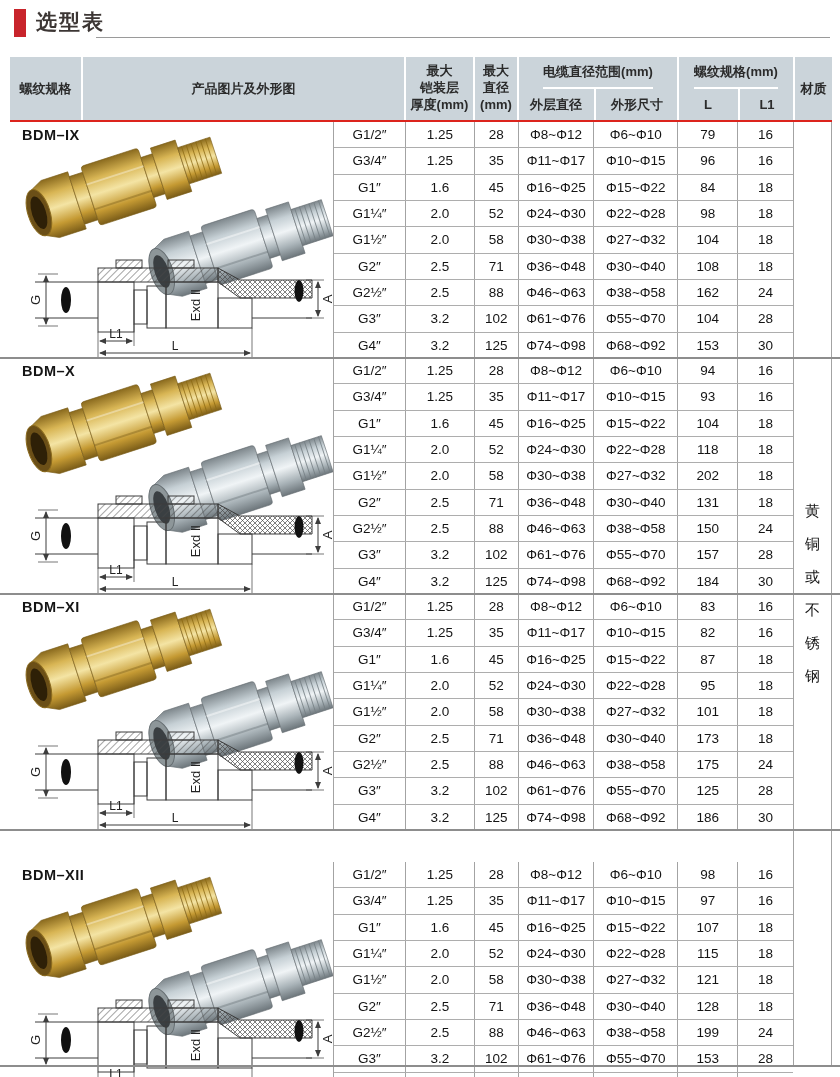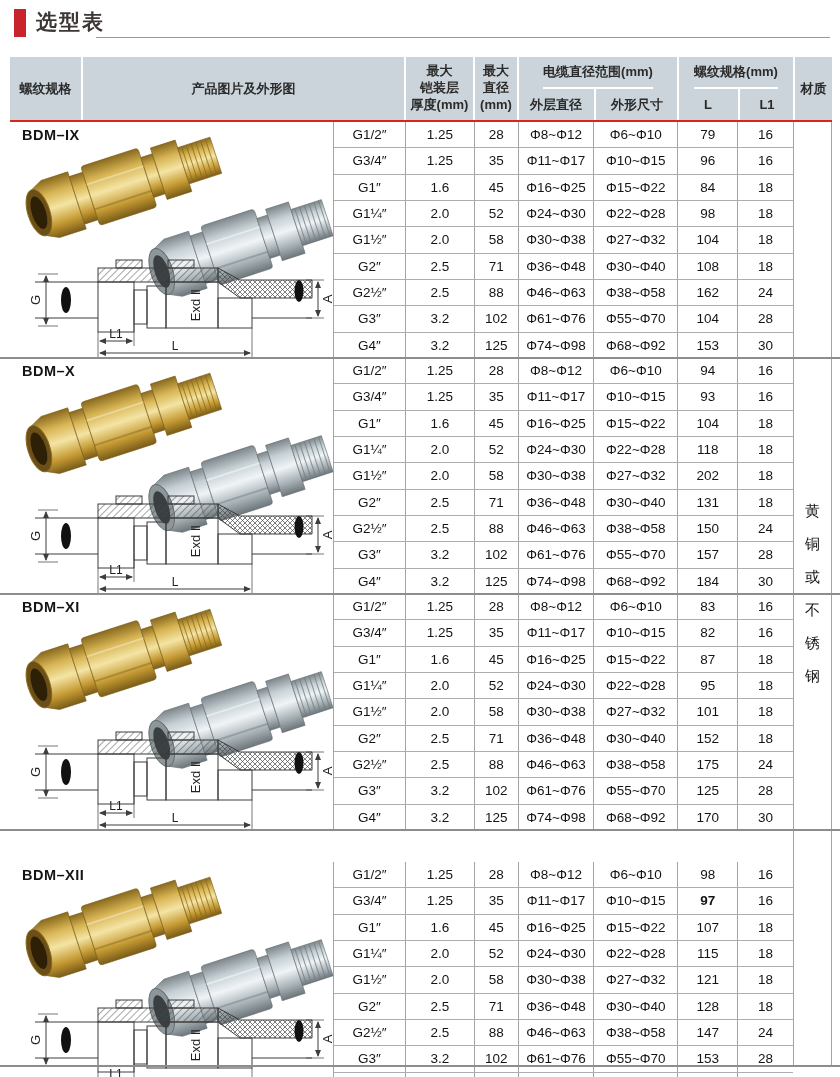--- a/index.html
+++ b/index.html
@@ -601,21 +601,21 @@
             <div class="t-cell" style="width: 84px;">Φ27~Φ32</div>
             <div class="t-cell" style="width: 60px;">101</div>
             <div class="t-cell" style="width: 56px;">18</div>
           </div>
           <div class="t-row">
             <div class="t-cell" style="width: 71px;">G2″</div>
             <div class="t-cell" style="width: 69px;">2.5</div>
             <div class="t-cell" style="width: 44px;">71</div>
             <div class="t-cell" style="width: 76px;">Φ36~Φ48</div>
             <div class="t-cell" style="width: 84px;">Φ30~Φ40</div>
-            <div class="t-cell" style="width: 60px;">152</div>
+            <div class="t-cell" style="width: 60px;">173</div>
             <div class="t-cell" style="width: 56px;">18</div>
           </div>
           <div class="t-row">
             <div class="t-cell" style="width: 71px;">G2½″</div>
             <div class="t-cell" style="width: 69px;">2.5</div>
             <div class="t-cell" style="width: 44px;">88</div>
             <div class="t-cell" style="width: 76px;">Φ46~Φ63</div>
             <div class="t-cell" style="width: 84px;">Φ38~Φ58</div>
             <div class="t-cell" style="width: 60px;">175</div>
             <div class="t-cell" style="width: 56px;">24</div>
@@ -628,21 +628,21 @@
             <div class="t-cell" style="width: 84px;">Φ55~Φ70</div>
             <div class="t-cell" style="width: 60px;">125</div>
             <div class="t-cell" style="width: 56px;">28</div>
           </div>
           <div class="t-row">
             <div class="t-cell" style="width: 71px;">G4″</div>
             <div class="t-cell" style="width: 69px;">3.2</div>
             <div class="t-cell" style="width: 44px;">125</div>
             <div class="t-cell" style="width: 76px;">Φ74~Φ98</div>
             <div class="t-cell" style="width: 84px;">Φ68~Φ92</div>
-            <div class="t-cell" style="width: 60px;">170</div>
+            <div class="t-cell" style="width: 60px;">186</div>
             <div class="t-cell" style="width: 56px;">30</div>
           </div>
         </div>
     </div>
     <div class="section" style="top:740px">
       <div class="section-model">BDM–XII</div>
       <div class="graphic-cell graphic-slot">
   <svg width="323" height="236" viewBox="0 0 323 236">
     <defs>
       <linearGradient id="brassG" x1="0" y1="0" x2="0" y2="1">
@@ -750,21 +750,21 @@
             <div class="t-cell" style="width: 84px;">Φ6~Φ10</div>
             <div class="t-cell" style="width: 60px;">98</div>
             <div class="t-cell" style="width: 56px;">16</div>
           </div>
           <div class="t-row">
             <div class="t-cell" style="width: 71px;">G3/4″</div>
             <div class="t-cell" style="width: 69px;">1.25</div>
             <div class="t-cell" style="width: 44px;">35</div>
             <div class="t-cell" style="width: 76px;">Φ11~Φ17</div>
             <div class="t-cell" style="width: 84px;">Φ10~Φ15</div>
-            <div class="t-cell" style="width: 60px; font-weight: bold;">97</div>
+            <div class="t-cell" style="width: 60px;">97</div>
             <div class="t-cell" style="width: 56px;">16</div>
           </div>
           <div class="t-row">
             <div class="t-cell" style="width: 71px;">G1″</div>
             <div class="t-cell" style="width: 69px;">1.6</div>
             <div class="t-cell" style="width: 44px;">45</div>
             <div class="t-cell" style="width: 76px;">Φ16~Φ25</div>
             <div class="t-cell" style="width: 84px;">Φ15~Φ22</div>
             <div class="t-cell" style="width: 60px;">107</div>
             <div class="t-cell" style="width: 56px;">18</div>
@@ -795,21 +795,21 @@
             <div class="t-cell" style="width: 84px;">Φ30~Φ40</div>
             <div class="t-cell" style="width: 60px;">128</div>
             <div class="t-cell" style="width: 56px;">18</div>
           </div>
           <div class="t-row">
             <div class="t-cell" style="width: 71px;">G2½″</div>
             <div class="t-cell" style="width: 69px;">2.5</div>
             <div class="t-cell" style="width: 44px;">88</div>
             <div class="t-cell" style="width: 76px;">Φ46~Φ63</div>
             <div class="t-cell" style="width: 84px;">Φ38~Φ58</div>
-            <div class="t-cell" style="width: 60px;">147</div>
+            <div class="t-cell" style="width: 60px;">199</div>
             <div class="t-cell" style="width: 56px;">24</div>
           </div>
           <div class="t-row">
             <div class="t-cell" style="width: 71px;">G3″</div>
             <div class="t-cell" style="width: 69px;">3.2</div>
             <div class="t-cell" style="width: 44px;">102</div>
             <div class="t-cell" style="width: 76px;">Φ61~Φ76</div>
             <div class="t-cell" style="width: 84px;">Φ55~Φ70</div>
             <div class="t-cell" style="width: 60px;">153</div>
             <div class="t-cell" style="width: 56px;">28</div>

